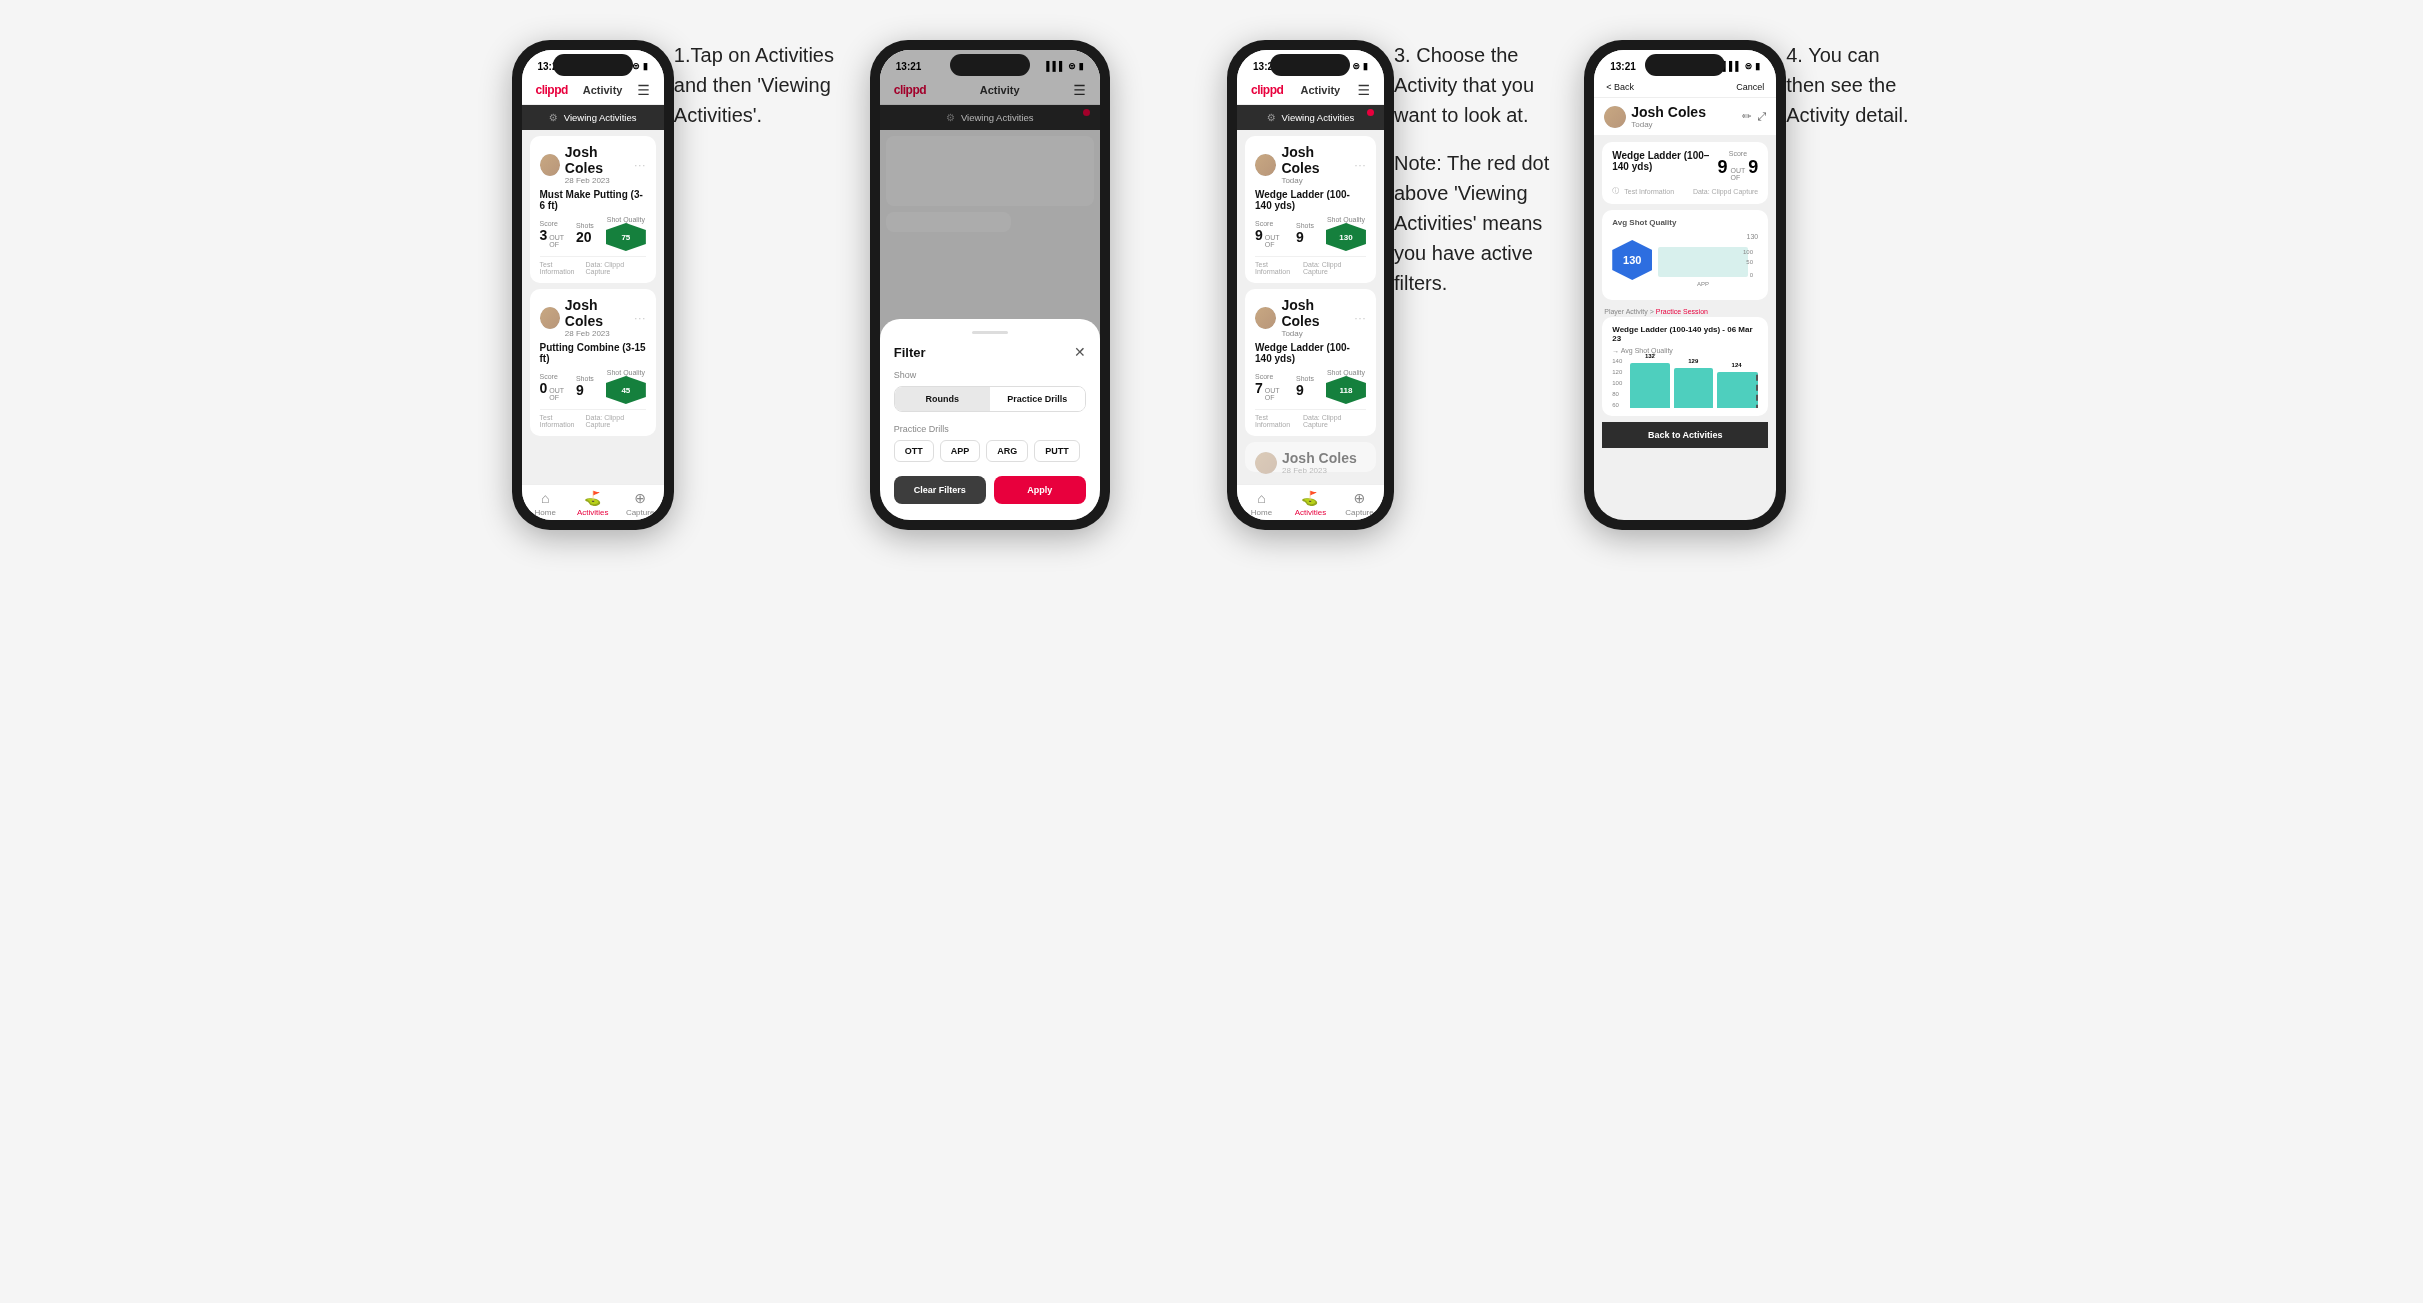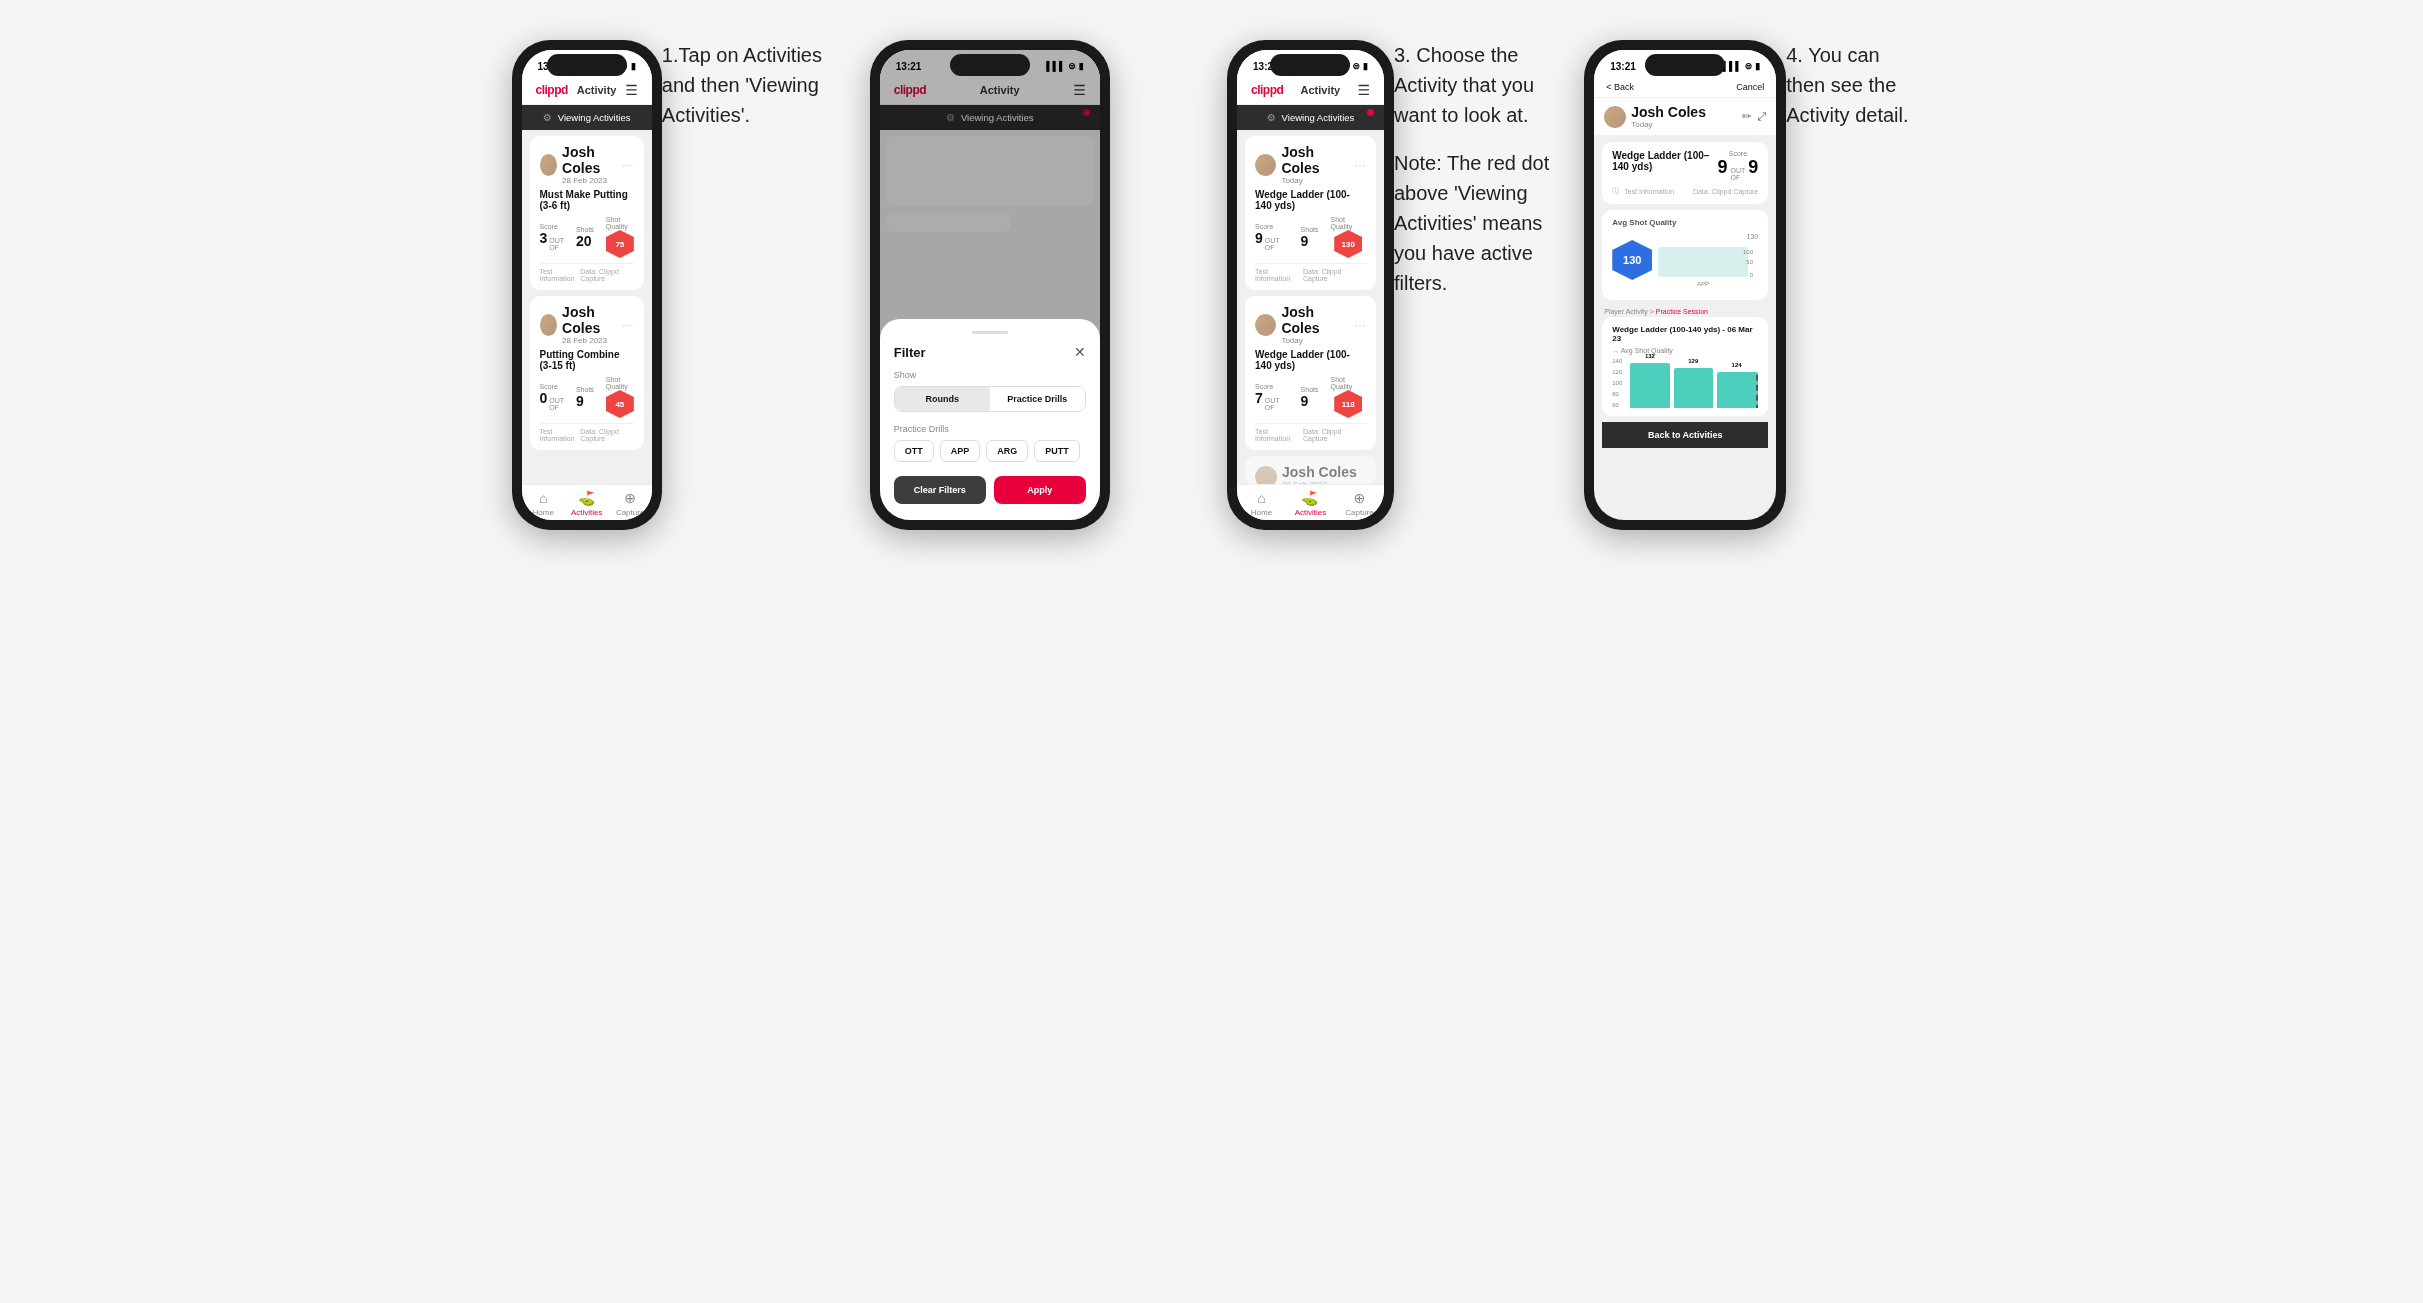--- a/index.html
+++ b/index.html
@@ -163,22 +163,22 @@
       gap: 2px;
     }
     .stat-num { font-size: 14px; font-weight: 700; color: #111; }
     .stat-out { font-size: 7px; color: #888; }
     .shot-quality-hex {
       display: flex;
       flex-direction: column;
       align-items: center;
     }
     .hex-badge {
-      width: 28px; height: 28px;
-      background: #ef4444;
+      width: 40px; height: 28px;
+      background: #15803d;
       clip-path: polygon(50% 0%, 100% 25%, 100% 75%, 50% 100%, 0% 75%, 0% 25%);
       display: flex; align-items: center; justify-content: center;
       font-size: 8px; font-weight: 700; color: #fff;
     }
     .activity-footer {
       display: flex;
       justify-content: space-between;
       margin-top: 5px;
       border-top: 1px solid #f0f0f0;
       padding-top: 4px;

